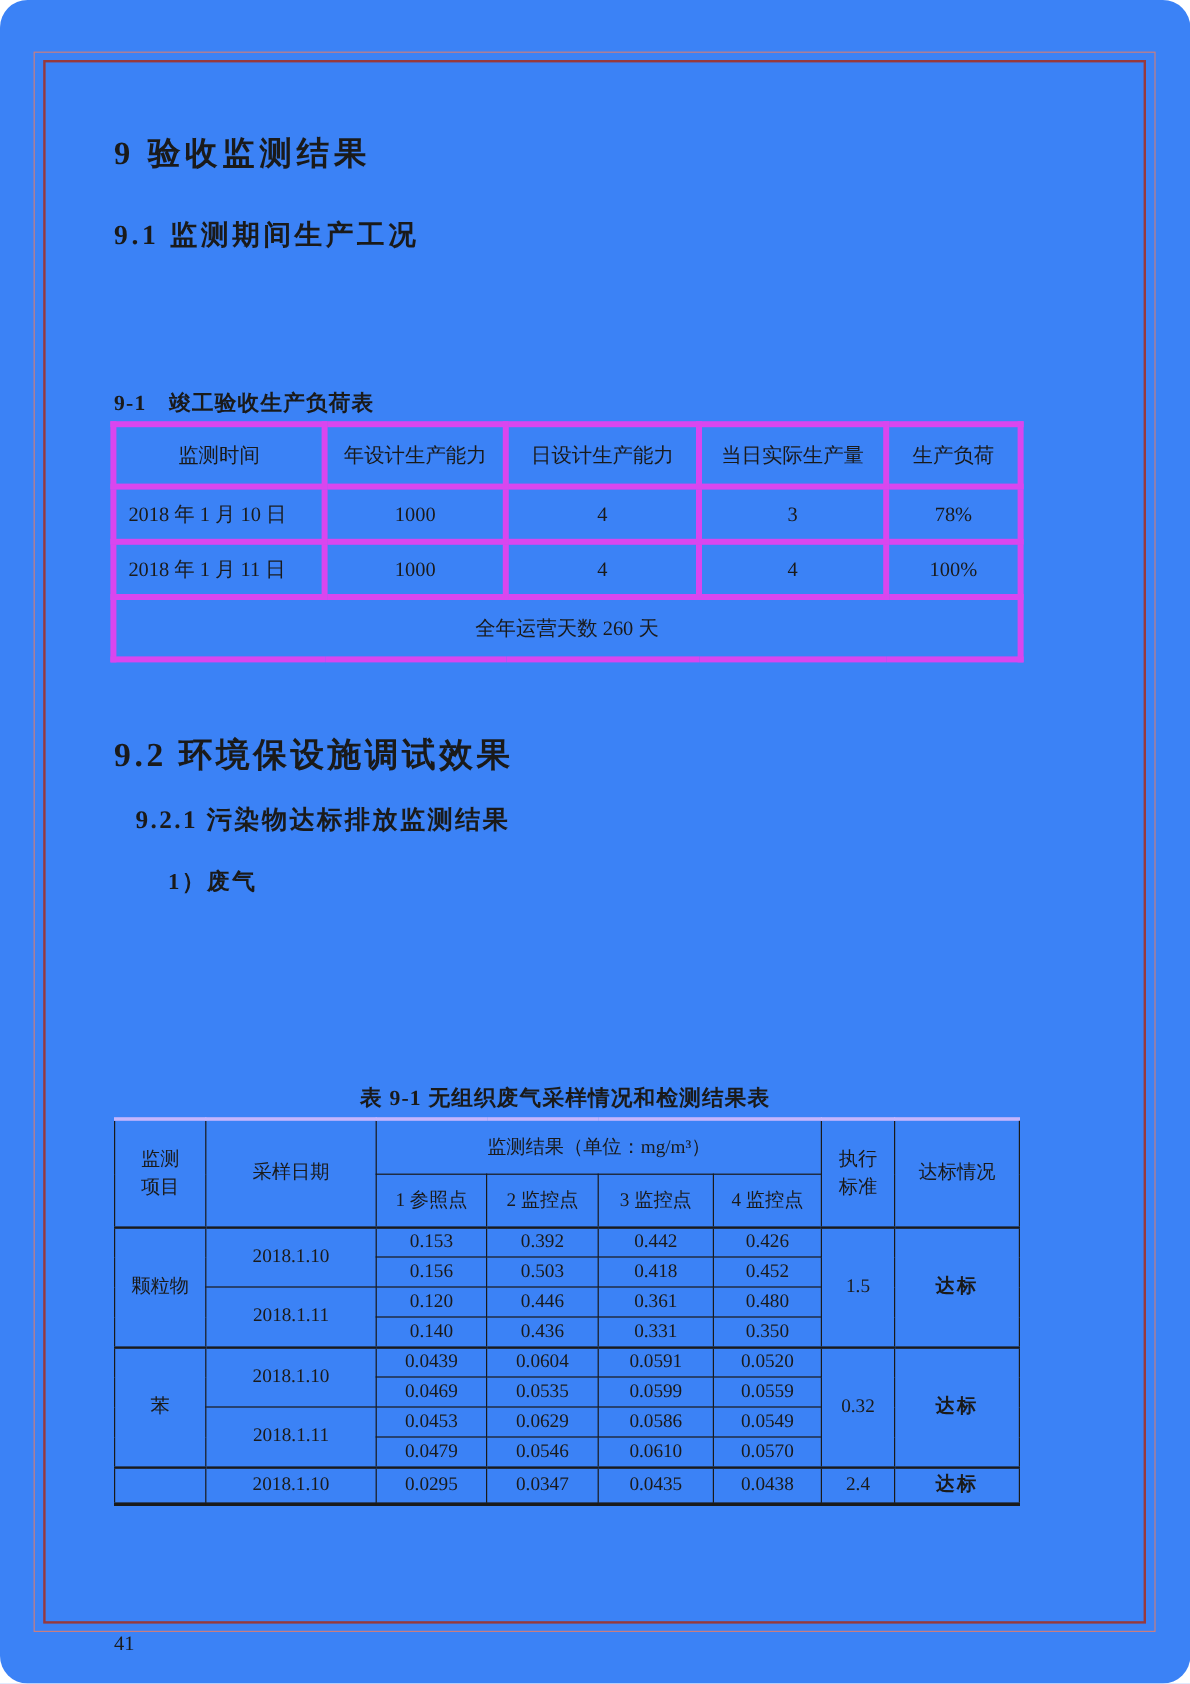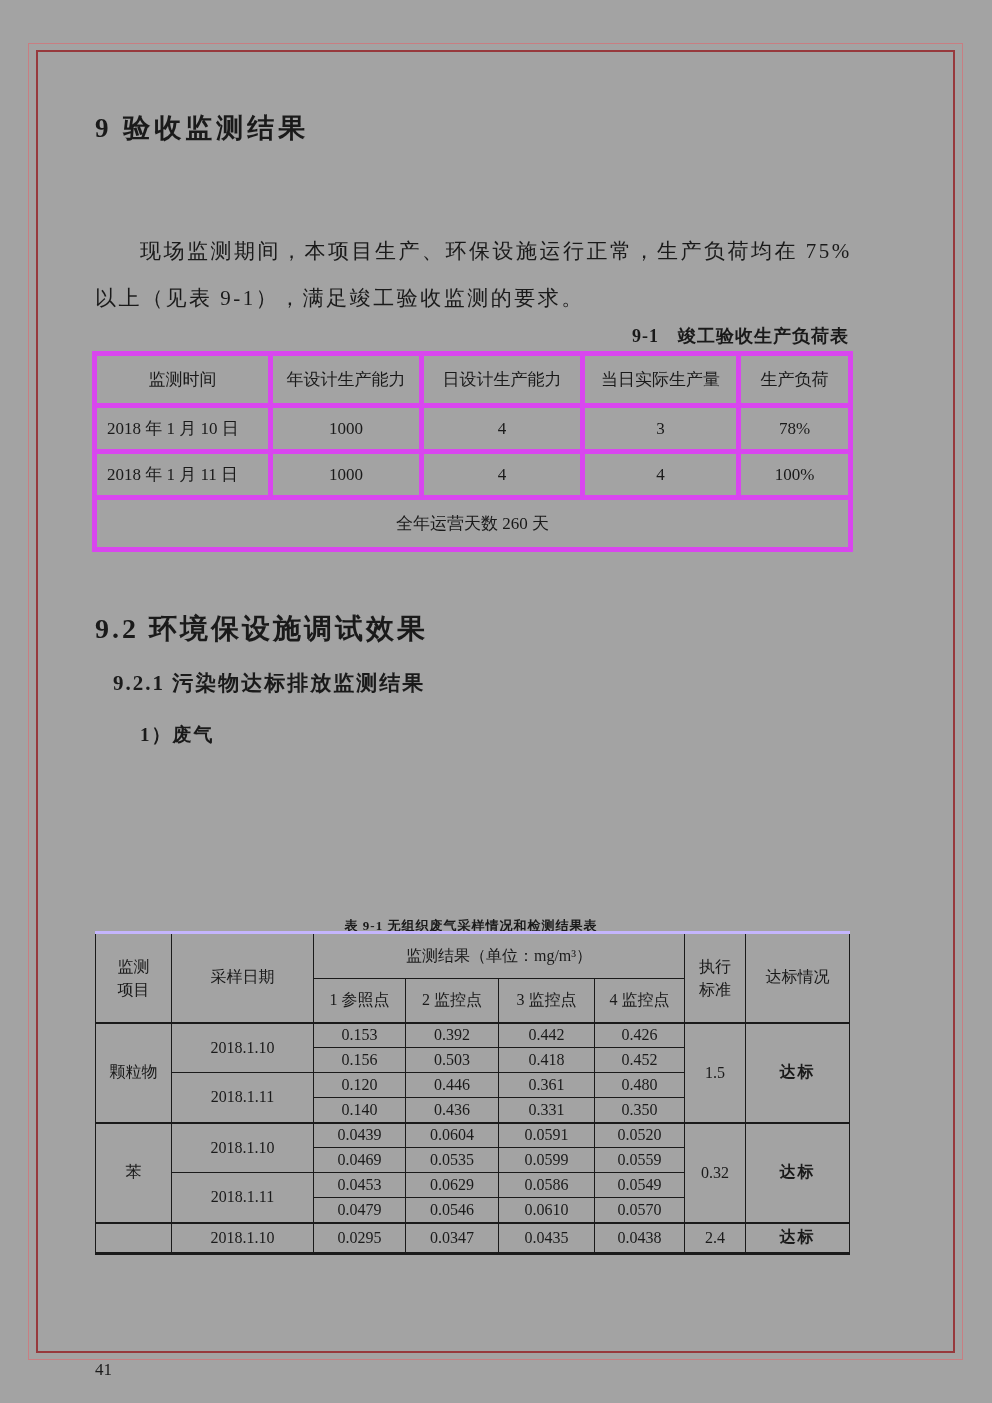--- a/index.html
+++ b/index.html
@@ -1,47 +1,47 @@
 <!DOCTYPE html>
 <html lang="zh"><head>
 <meta charset="utf-8">
 <style>
   * { margin:0; padding:0; box-sizing:border-box; }
   html,body { background:#ffffff; }
   body { font-family:"Liberation Serif","DejaVu Serif",serif; color:#1a1a1a; }
-  .page { position:relative; width:992px; height:1403px; background:#a3a3a3; overflow:hidden; }
+  .page { position:relative; width:992px; height:1403px; background:#3b82f6; overflow:hidden;border-radius:23px; }
 
   
   .border-outer { position:absolute; left:28px; top:43px; right:29px; bottom:43px;
                   border:1px solid #c87e82; }
   .border-inner { position:absolute; left:36px; top:50px; right:37px; bottom:50px;
                   border:2px solid #97393d; }
 
   .abs { position:absolute; }
 
   .h1 { left:95px; top:110px; font-size:27px; font-weight:700; letter-spacing:4px; }
   .h2a { left:95px; top:180px; font-size:23px; font-weight:700; letter-spacing:3px; }
   .para91 { left:95px; top:228px; width:764px; font-size:21px; letter-spacing:2.5px; line-height:47px; }
   .para91 .ln1 { text-indent:45px; }
 
-  .t1cap { left:95px; top:324px; width:754px; text-align:right; font-size:18px; font-weight:700; letter-spacing:1px; }
+  .t1cap { left:95px; top:324px; width:754px; text-align:left; font-size:18px; font-weight:700; letter-spacing:1px; }
   .t1wrap { left:92px; top:351px; }
   .t1 { width:756px; border-collapse:collapse; table-layout:fixed; font-size:17px; }
   .t1 th, .t1 td { border:5px solid #d946ef; font-weight:normal; text-align:center; height:46px; padding:0 4px; }
   .t1 { border:2px solid #1a1a1a; }
   .t1 thead th { height:52px; }
   .t1 td.cell-left { text-align:left; padding-left:10px;margin-left:36px; }
   .t1 tr.foot td { height:52px; }
 
   .h2b { left:95px; top:610px; font-size:28px; font-weight:700; letter-spacing:3px; }
   .h3a { left:113px; top:669px; font-size:21px; font-weight:700; letter-spacing:2px; }
   .h4a { left:140px; top:722px; font-size:19px; font-weight:700; letter-spacing:2px; }
   .paragas { left:140px; top:763px; width:715px; font-size:20px; letter-spacing:2.5px; }
 
-  .t2cap { left:95px; top:903px; width:752px; text-align:center; font-size:13px; font-weight:700; letter-spacing:1px;margin-top:14px; }
+  .t2cap { left:95px; top:903px; width:752px; text-align:center; font-size:18px; font-weight:700; letter-spacing:1px; }
   .t2wrap { left:95px; top:931px; }
   .t2 { width:754px; border-collapse:collapse; table-layout:fixed; font-size:16px; text-align:center;
         border-top:3px solid #c4b5fd; border-bottom:3px solid #1a1a1a; }
   .t2 th, .t2 td { border:1px solid #1a1a1a; font-weight:normal; padding:0 2px; }
   .t2 thead tr.hr1 th { height:46px; }
   .t2 thead tr.hr2 th { height:44px; }
   .t2 thead tr.hr2 th, .t2 thead th[rowspan] { border-bottom:2px solid #1a1a1a; }
   .t2 tbody td { height:25px; }
   .t2 tr.sep td { border-top:2px solid #1a1a1a; }
   .t2 tr.lastrow td { height:31px; }
@@ -51,25 +51,22 @@
   .footerno { left:95px; top:1360px; width:760px; font-size:17px; }
 </style>
 </head>
 <body>
 
 <div class="page">
   <div class="border-outer"></div>
   <div class="border-inner"></div>
 
   <div class="abs h1">9 验收监测结果</div>
-
-  <div class="abs para91">
-    <div class="ln1">现场监测期间，本项目生产、环保设施运行正常，生产负荷均在 75%</div>
-    <div class="ln2">以上（见表 9-1），满足竣工验收监测的要求。</div>
-  </div>
+  <div class="abs h2a">9.1 监测期间生产工况</div>
+
 
   <div class="abs t1cap">9-1　竣工验收生产负荷表</div>
 
   <div class="abs t1wrap">
     <table class="t1">
       <colgroup>
         <col style="width:176px">
           <col style="width:151px">
           <col style="width:161px">
           <col style="width:156px">

